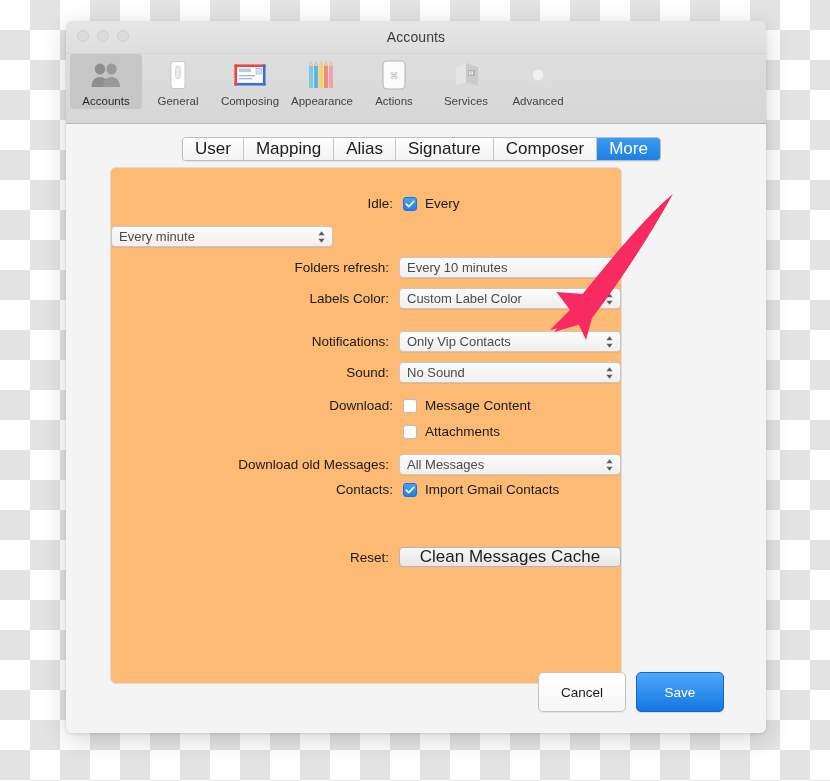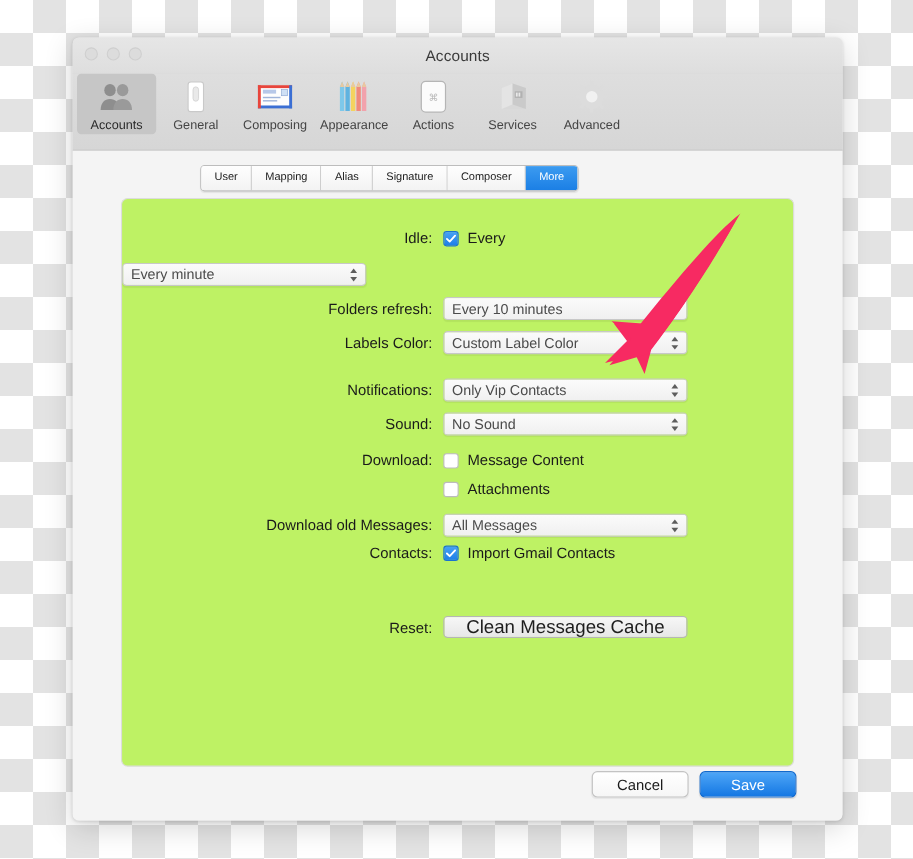--- a/index.html
+++ b/index.html
@@ -22,21 +22,21 @@
       linear-gradient(45deg, #e3e3e3 25%, transparent 25%, transparent 75%, #e3e3e3 75%),
       linear-gradient(45deg, #e3e3e3 25%, transparent 25%, transparent 75%, #e3e3e3 75%);
     background-size: 60px 60px;
     background-position: 0 0, 30px 30px;
   }
 
   
   #window {
     position: absolute;
     left: 66px;
-    top: 34px;
+    top: 21px;
     width: 700px;
     height: 712px;
     background: #ececec;
     border-radius: 6px;
     box-shadow: 0 6px 26px rgba(0,0,0,0.16), 0 1px 3px rgba(0,0,0,0.12);
     overflow: hidden;
   }
 
   
   .titlebar {
@@ -115,41 +115,41 @@
     border: 1px solid #bdbdbd;
     border-radius: 4px;
     overflow: hidden;
     box-shadow: 0 1px 1px rgba(0,0,0,0.07);
     background: #fff;
   }
   .seg {
     padding: 0 12px;
     height: 22px;
     line-height: 22px;
-    font-size: 10px;
+    font-size: 17px;
     color: #202020;
     background: linear-gradient(to bottom,#fefefe,#f3f3f3);
     border-right: 1px solid #c9c9c9;
     cursor: default;
     white-space: nowrap;
   }
   .seg:last-child { border-right: none; }
   .seg.active {
     background: linear-gradient(to bottom,#3c9bf0,#1b7fe5);
     color: #ffffff;
   }
 
   
   .panel {
     position: absolute;
     left: 44px;
     top: 43px;
-    width: 612px;
+    width: 512px;
     height: 517px;
-    background: #bef264;
+    background: #fdba74;
     border: 1px solid #dcdcdc;
     border-radius: 6px;
     box-sizing: border-box;
     text-decoration: underline;
   }
 
   
   .row {
     position: absolute;
     display: flex;
@@ -239,21 +239,21 @@
 
   
   .btnrow {
     position: absolute;
     right: 42px;
     bottom: 22px;
     display: flex;
     gap: 10px;
   }
   .btn {
-    height: 24px;
+    height: 40px;
     min-width: 88px;
     padding: 0 14px;
     border-radius: 5px;
     box-sizing: border-box;
     font-size: 13.5px;
     display: flex; align-items: center; justify-content: center;
     cursor: default;
   }
   .btn.plain {
     background: linear-gradient(to bottom,#ffffff,#f6f6f6);

